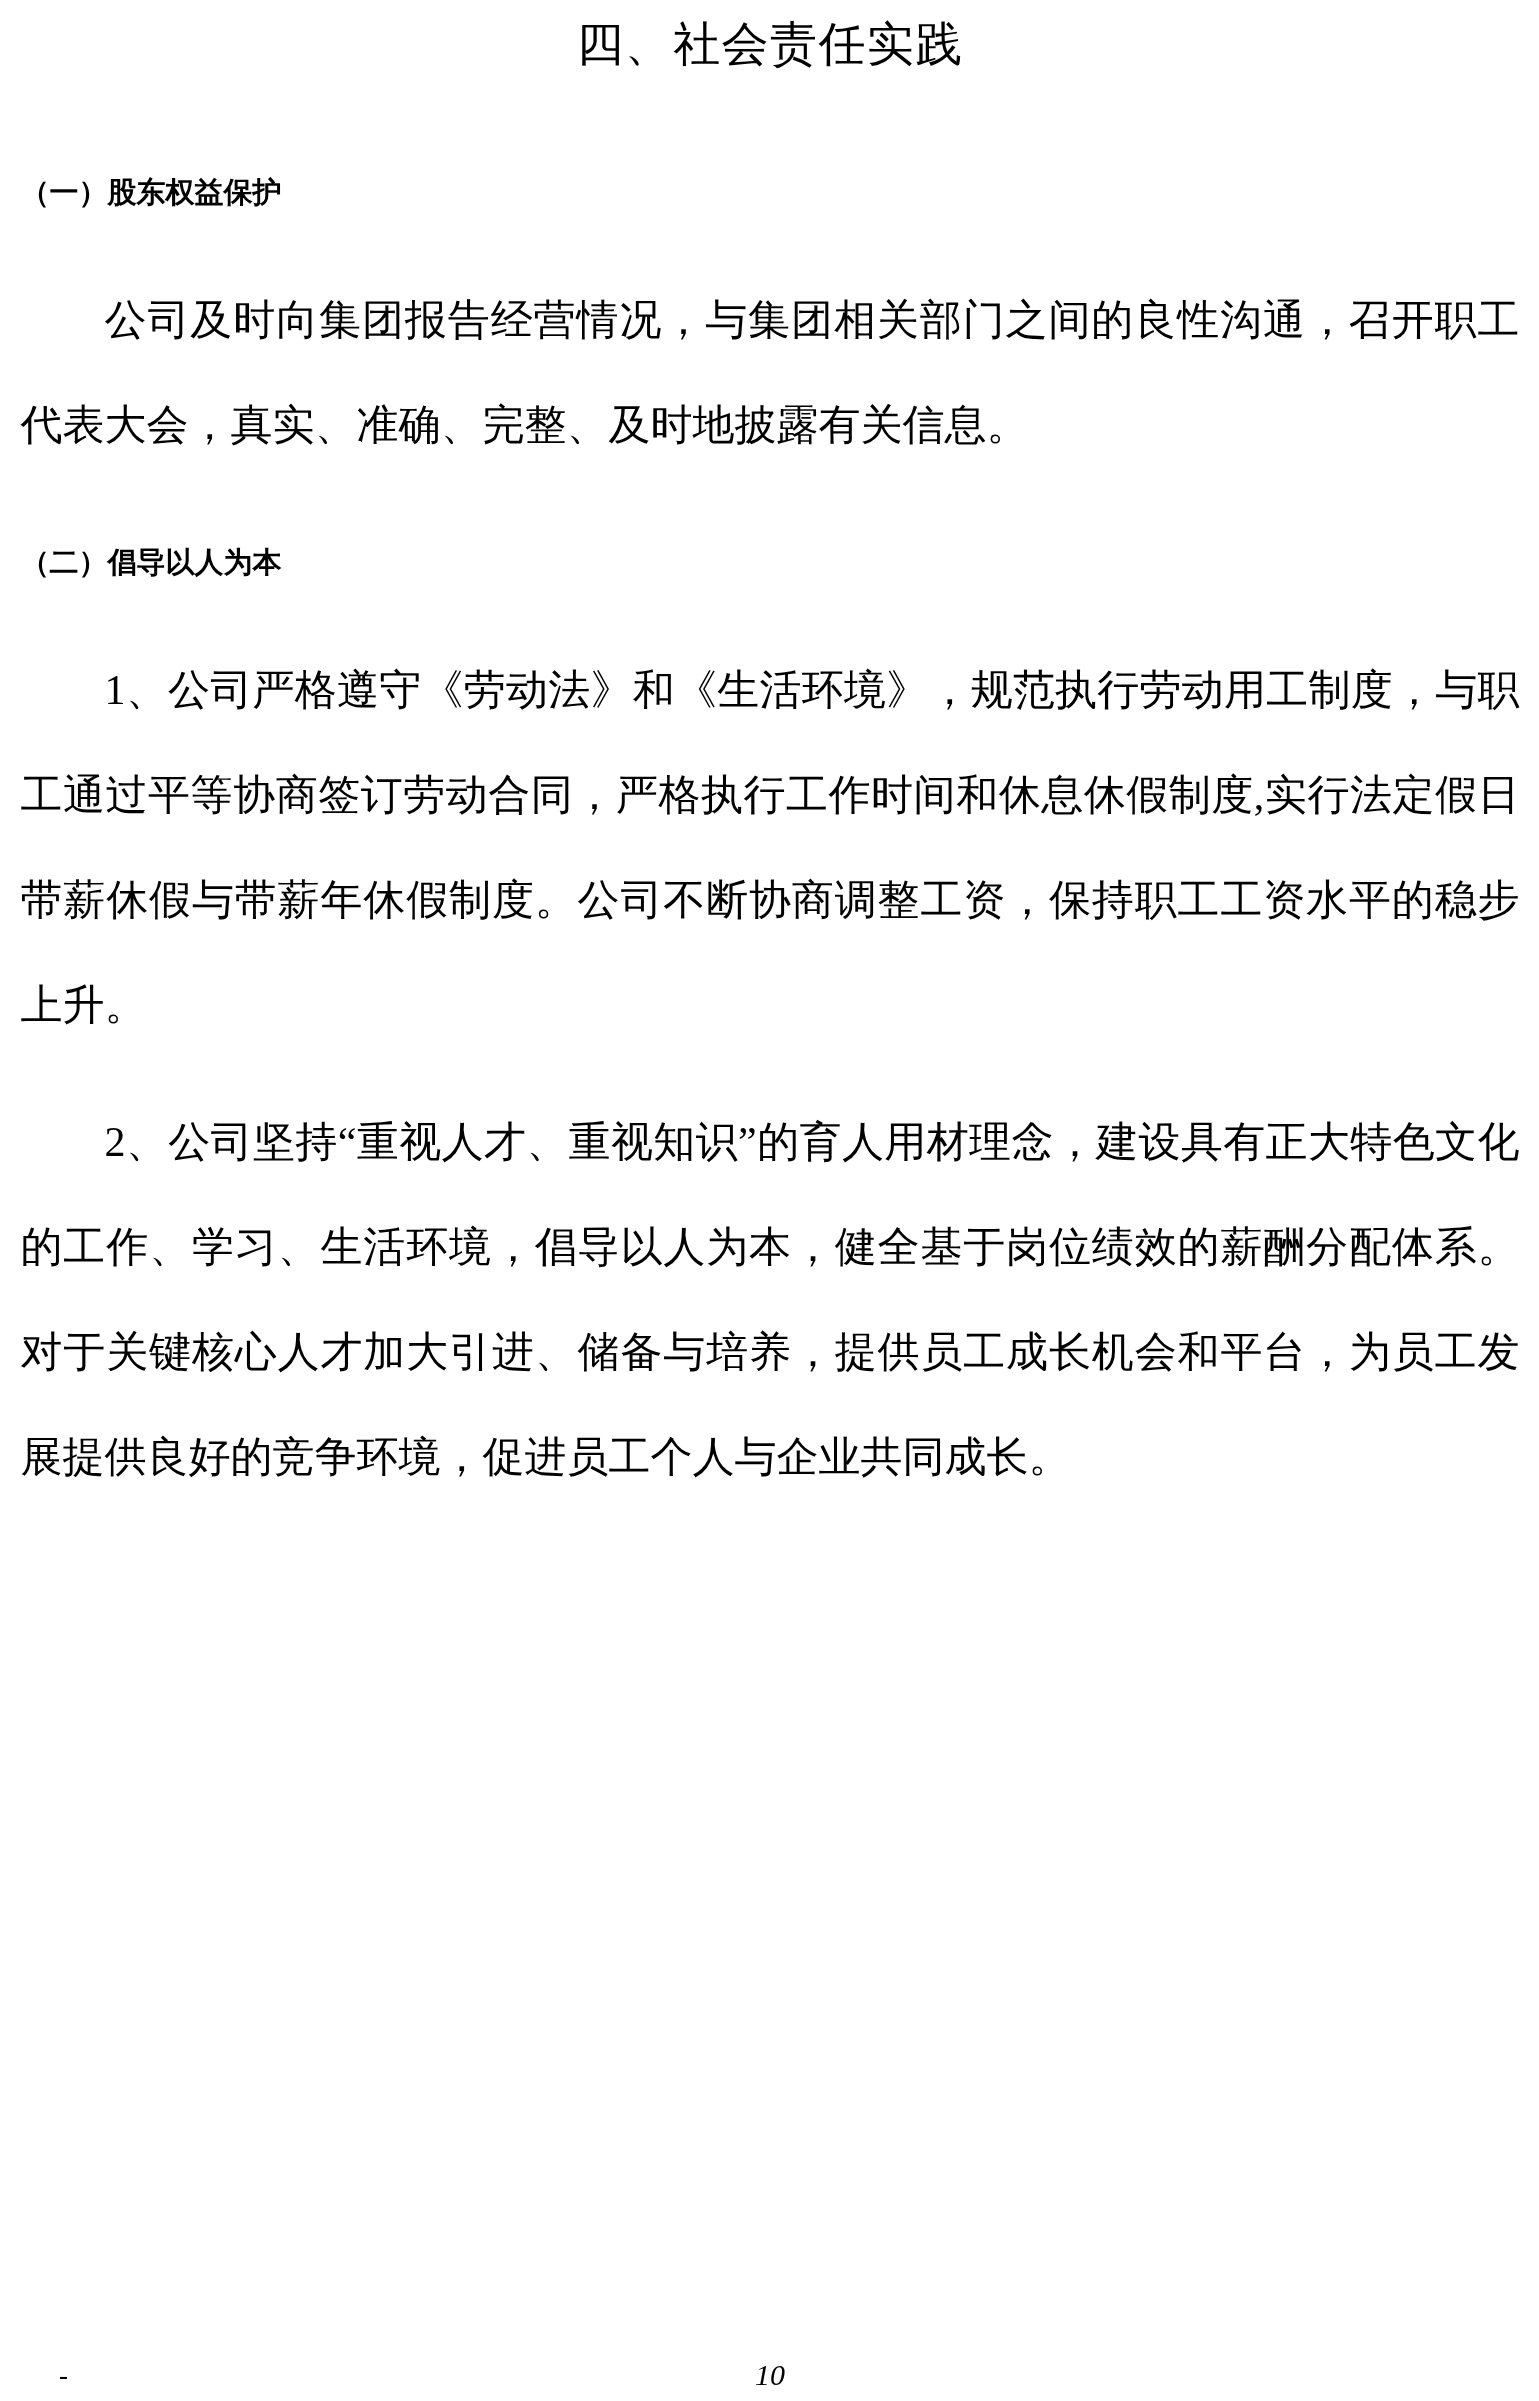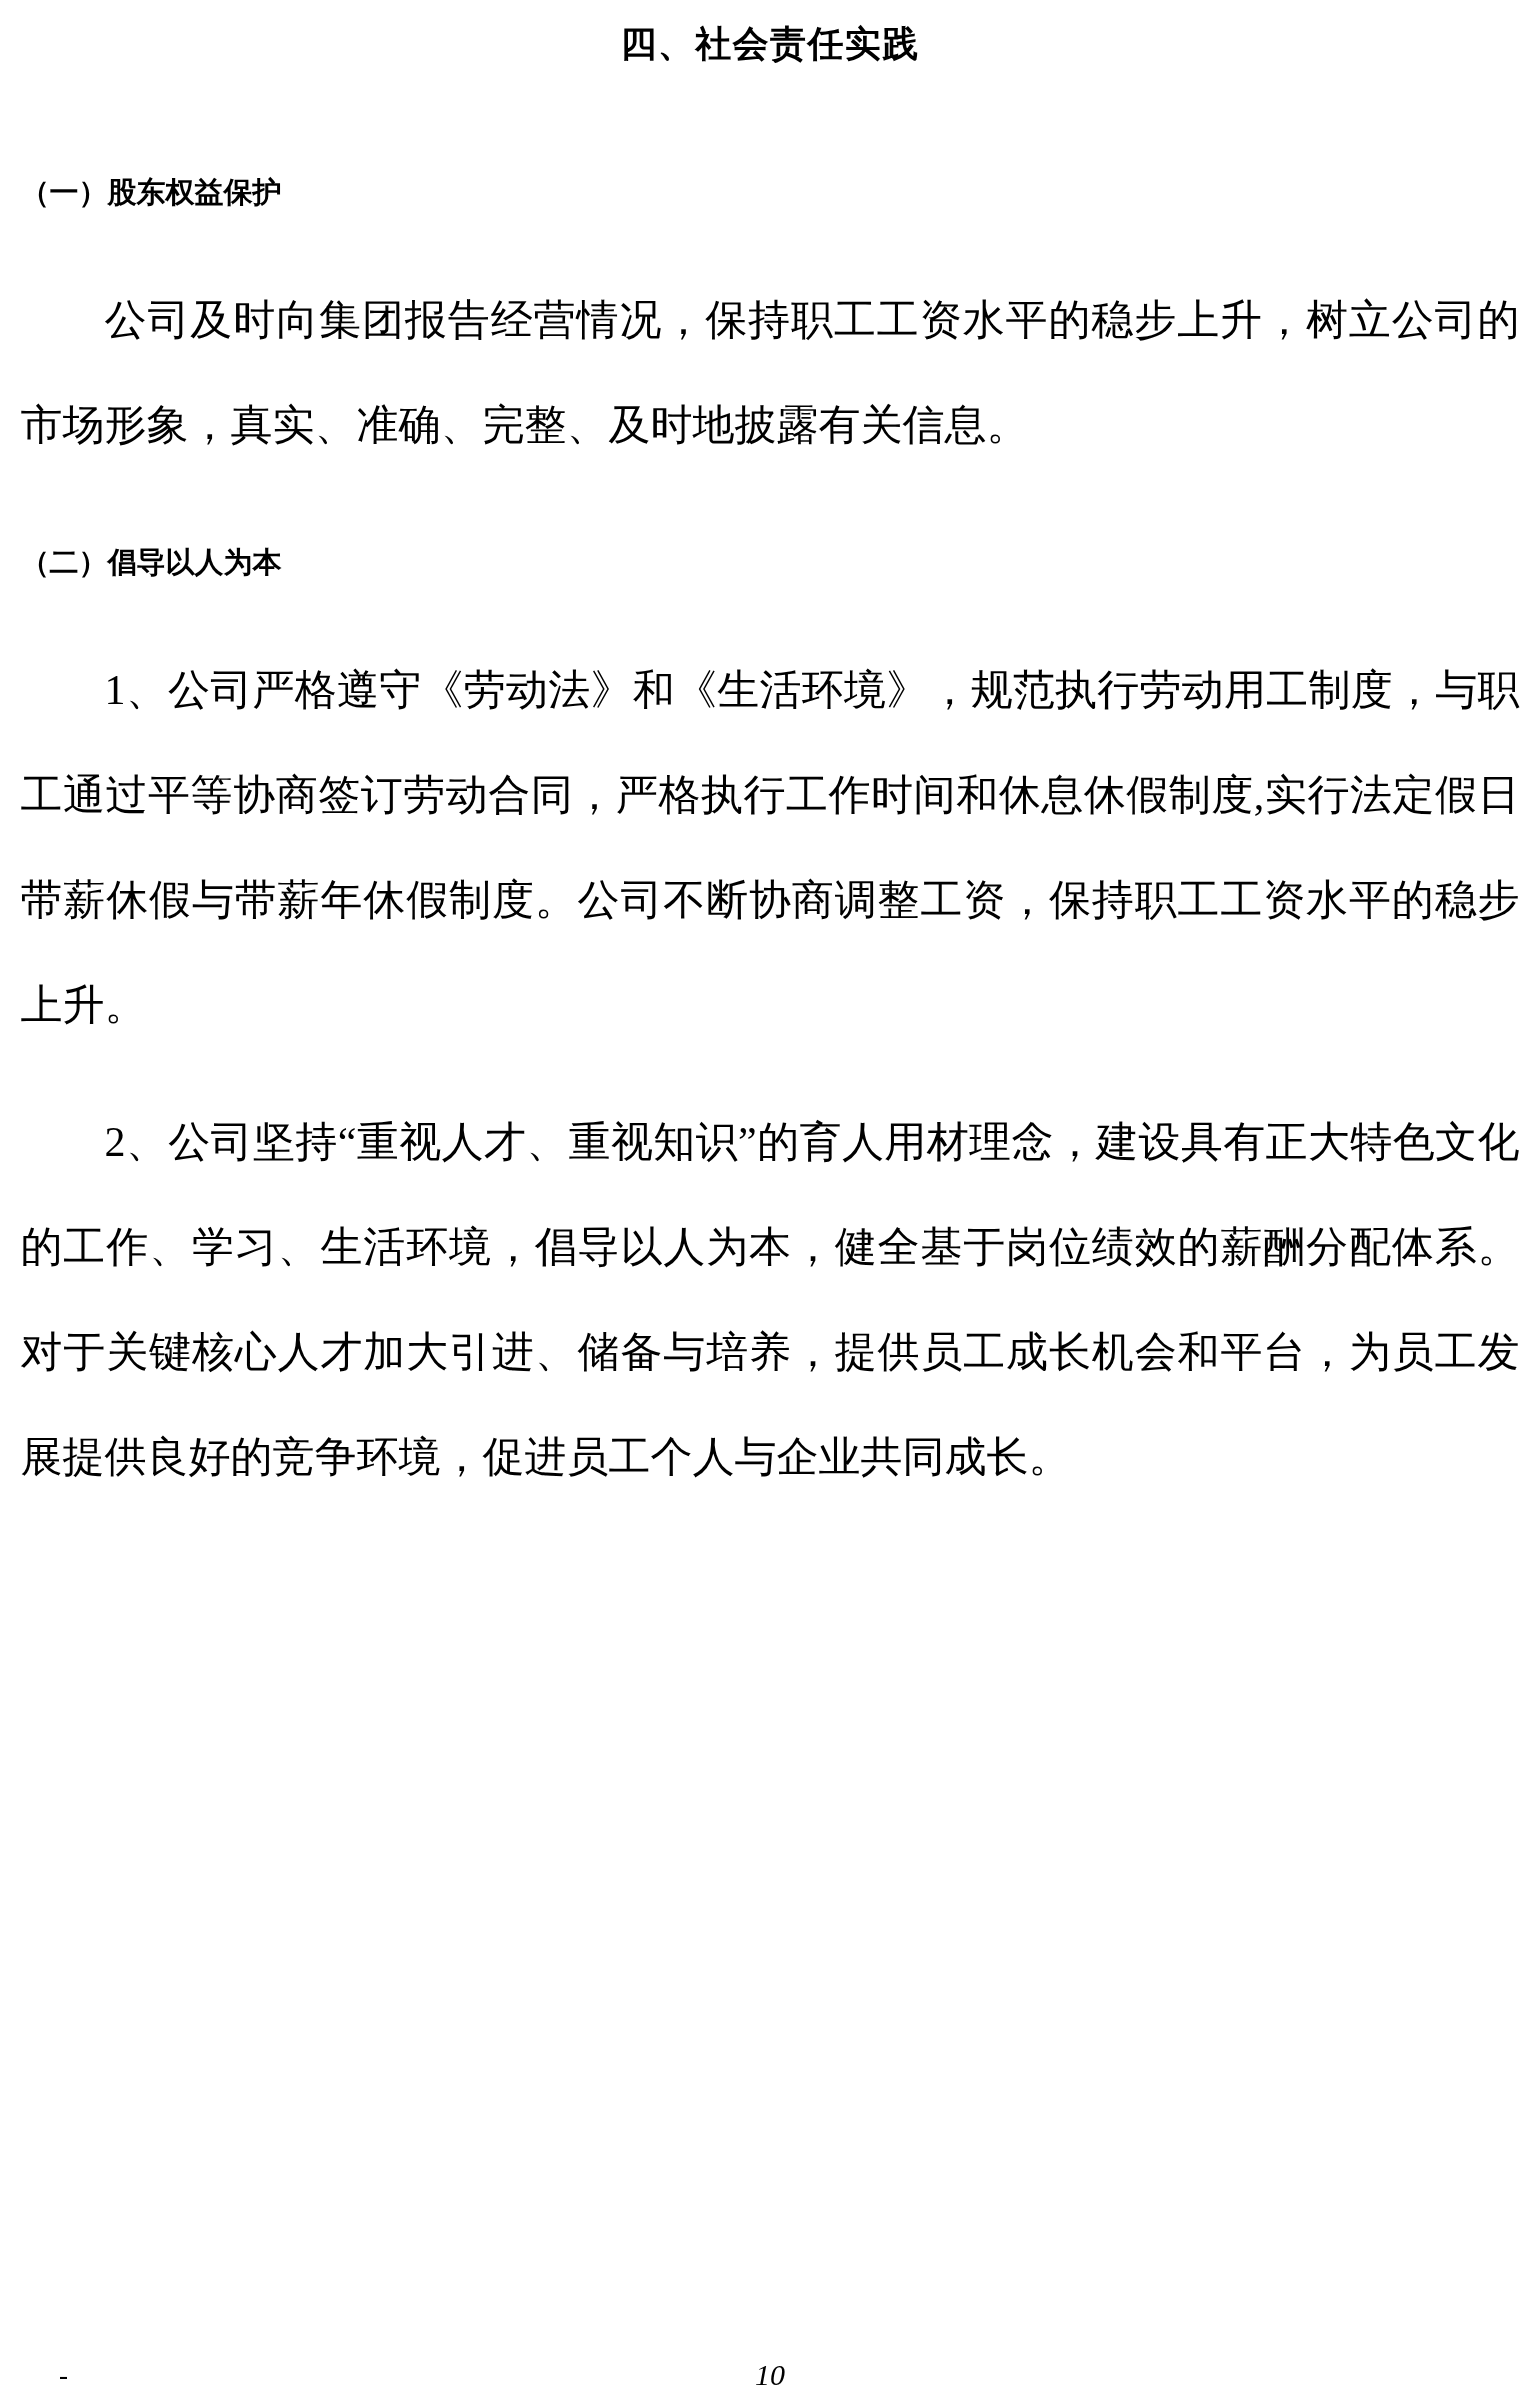--- a/index.html
+++ b/index.html
@@ -14,22 +14,22 @@
     margin: 0 auto;
     background: #ffffff;
     color: #000000;
     font-family: "Liberation Serif", "DejaVu Serif", serif;
     box-sizing: border-box;
     padding: 9.6px 20.5px 0 20.5px;
     overflow: hidden;
   }
   .doc-title {
     margin: 0 0 62px 0;
-    font-size: 36px;
-    font-weight: bold;
+    font-size: 47px;
+    font-weight: normal;
     line-height: 68px;
     text-align: center;
     letter-spacing: 1.4px;
   }
   .section-heading {
     margin: 0 0 23px 0;
     font-size: 29px;
     font-weight: bold;
     line-height: 105px;
     text-align: left;
@@ -74,21 +74,21 @@
 </style>
 </head>
 <body>
 
 <div class="page">
 
   <h1 class="doc-title">四、社会责任实践</h1>
 
   <h2 class="section-heading">（一）股东权益保护</h2>
 
-  <p class="body-paragraph">公司及时向集团报告经营情况，保持职工工资水平的稳步上升，树立公司的市场形象，真实、准确、完整、及时地披露有关信息。</p>
+  <p class="body-paragraph">公司及时向集团报告经营情况，与集团相关部门之间的良性沟通，召开职工代表大会，真实、准确、完整、及时地披露有关信息。</p>
 
   <h2 class="section-heading second">（二）倡导以人为本</h2>
 
   <p class="body-paragraph"><span>1、公司严格遵守</span><span class="law-name">《劳动法》</span><span>和</span><span class="law-name">《生活环境》</span><span>，规范执行劳动用工制度，与职工通过平等协商签订劳动合同，严格执行工作时间和休息休假制度,实行法定假日带薪休假与带薪年休假制度。公司不断协商调整工资，保持职工工资水平的稳步上升。</span></p>
 
   <p class="body-paragraph">2、公司坚持“重视人才、重视知识”的育人用材理念，建设具有正大特色文化的工作、学习、生活环境，倡导以人为本，健全基于岗位绩效的薪酬分配体系。对于关键核心人才加大引进、储备与培养，提供员工成长机会和平台，为员工发展提供良好的竞争环境，促进员工个人与企业共同成长。</p>
 
 
 
   <div class="page-footer">

